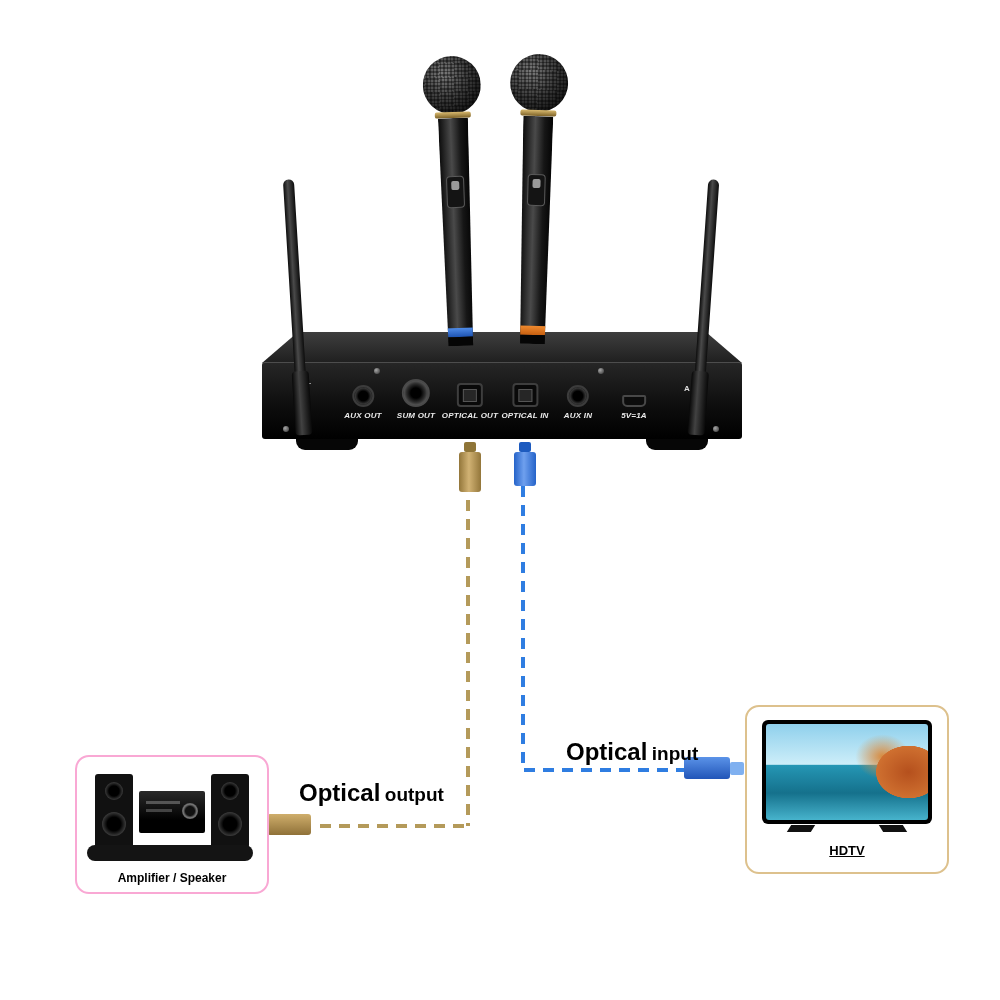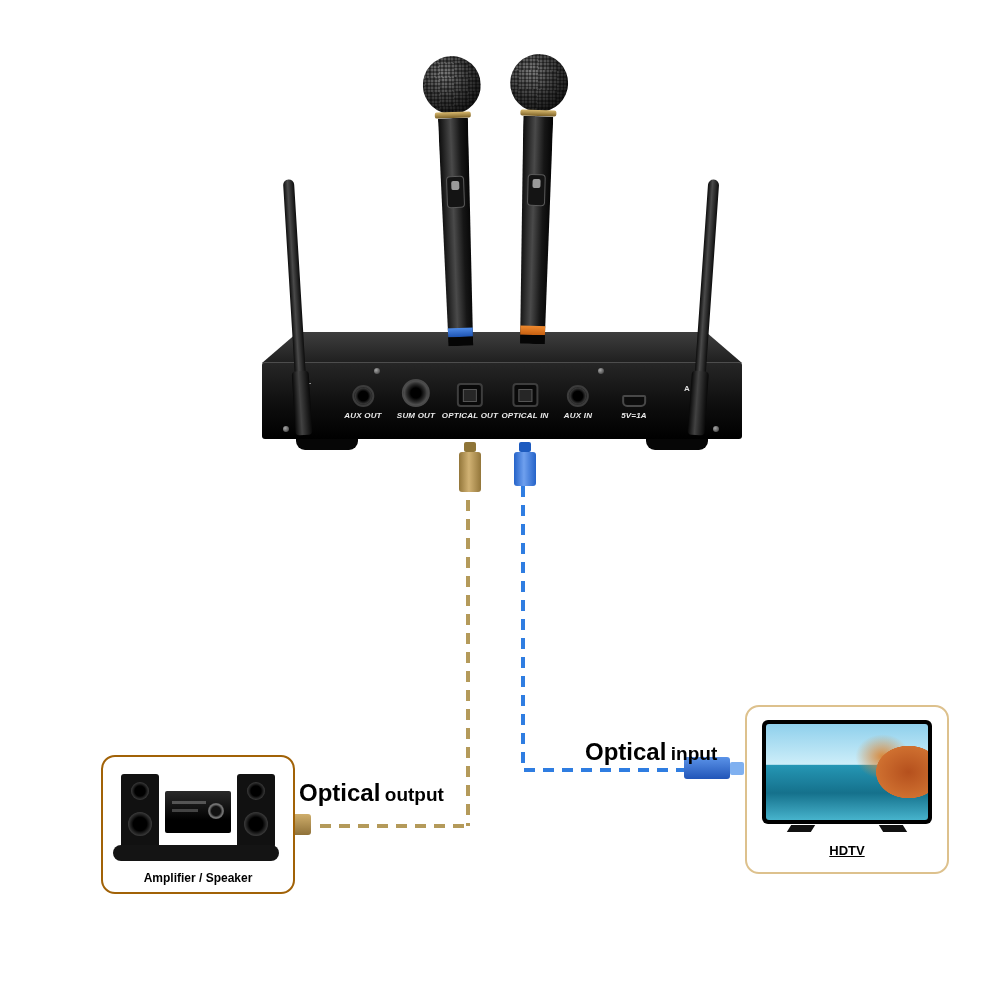--- a/index.html
+++ b/index.html
@@ -76,22 +76,22 @@
   .plug-h .ptip{border-radius:2px;}
   .plug-gold .ptip{width:13px;height:12px;background:#8f7538;}
   .plug-gold .pbody{width:44px;height:21px;border-radius:3px;background:linear-gradient(180deg,#cfae6c,#8f7138);}
   .plug-blue .pbody{width:46px;height:22px;border-radius:3px;background:linear-gradient(180deg,#5b93e8,#2155b8);}
   .plug-blue .ptip{width:14px;height:13px;background:#7fb0f0;}
   .conn-label{white-space:nowrap;color:#000;}
   .conn-label .w1{font-size:24px;font-weight:bold;}
   .conn-label .w2{font-size:19px;font-weight:bold;}
 
   
-  .amp-box{left:75px;top:755px;width:190px;height:135px;border:2px solid #a16207;
-    border-radius:14px;background:#fff;margin-left:26px;}
+  .amp-box{left:75px;top:755px;width:190px;height:135px;border:2px solid #f9a8d4;
+    border-radius:14px;background:#fff;}
   .spk{position:absolute;width:38px;height:74px;background:#111;border-radius:3px;}
   .spk.left{left:18px;top:17px;}
   .spk.right{right:18px;top:17px;}
   .drv{position:absolute;left:50%;transform:translateX(-50%);border-radius:50%;
     background:radial-gradient(circle,#000 40%,#3a3a3a 70%,#000);}
   .drv.d1{top:8px;width:18px;height:18px;}
   .drv.d2{top:38px;width:24px;height:24px;}
   .stereo{position:absolute;left:62px;top:34px;width:66px;height:42px;border-radius:2px;
     background:linear-gradient(180deg,#2a2a2a,#000 70%);}
   .knob{position:absolute;right:7px;top:12px;width:16px;height:16px;border-radius:50%;
@@ -213,21 +213,21 @@
   <div class="abs conn-v blue" style="left:514px;top:442px;">
     <div class="conn-tip"></div>
     <div class="conn-body"></div>
   </div>
   <div class="abs dash-v dash-blue-v" style="left:521px;top:486px;height:284px;"></div>
   <div class="abs dash-h dash-blue-h" style="left:524px;top:768px;width:160px;"></div>
   <div class="abs plug-h plug-blue" style="left:684px;top:757px;">
     <div class="pbody"></div>
     <div class="ptip"></div>
   </div>
-  <div class="abs conn-label" style="left:585px;top:738px;">
+  <div class="abs conn-label" style="left:566px;top:738px;">
     <span class="w1">Optical</span>
     <span class="w2">input</span>
   </div>
 
   <div class="abs amp-box">
     <div class="spk left">
       <div class="drv d1"></div>
       <div class="drv d2"></div>
     </div>
     <div class="spk right">

